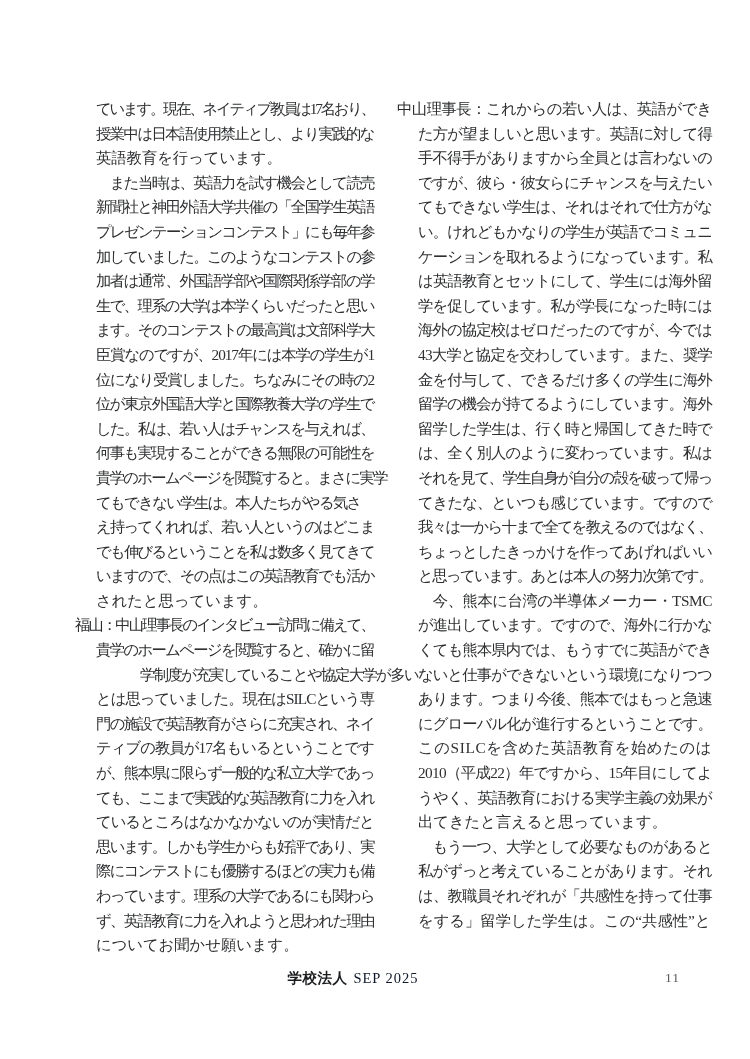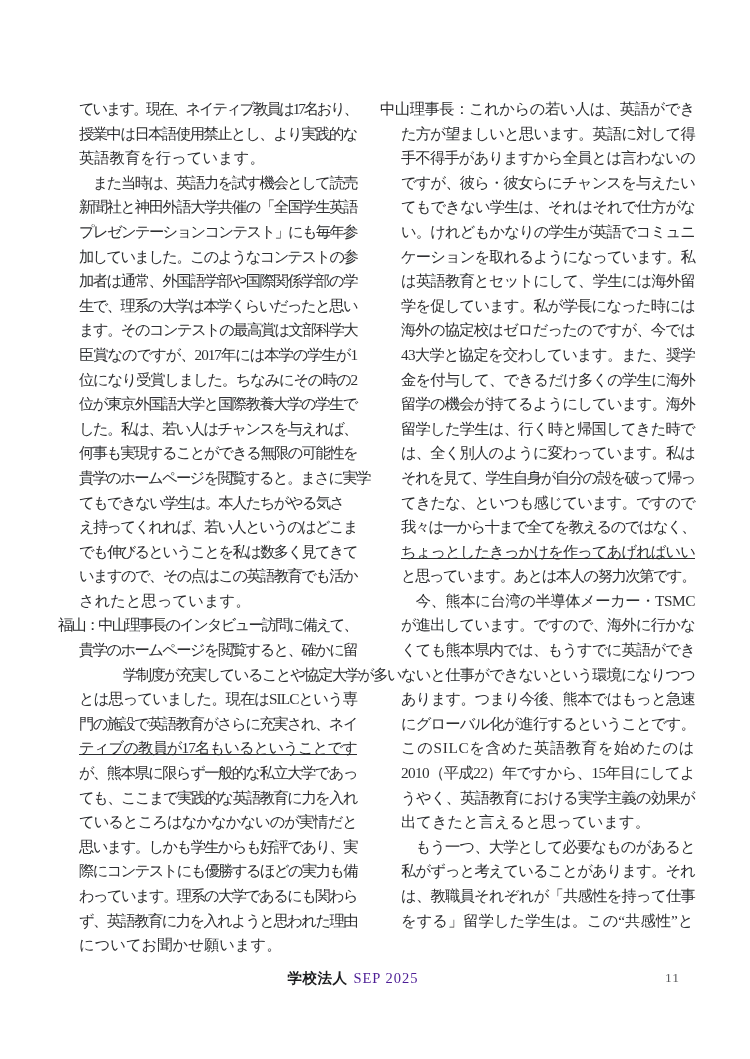--- a/index.html
+++ b/index.html
@@ -11,21 +11,21 @@
     position: relative;
     width: 750px;
     height: 1059px;
     background: #ffffff;
     overflow: hidden;
     font-family: "Liberation Serif", "DejaVu Serif", serif;
   }
   .columns {
     position: absolute;
     top: 97px;
-    left: 58px;
+    left: 75px;
     display: flex;
     gap: 23px;
   }
   .col { display: block; }
   .col-left  { width: 299px; }
   .col-right { width: 315px; }
   .line {
     height: 24.6px;
     line-height: 24.6px;
     font-size: 15.3px;
@@ -58,21 +58,21 @@
     color: #4a4b4d;
   }
   .journal-name {
     font-family: "Liberation Sans", "DejaVu Sans", sans-serif;
     font-weight: 700;
     color: #1c1d1f;
     letter-spacing: 0.5px;
   }
   .issue-date {
     font-family: "Liberation Serif", "DejaVu Serif", serif;
-    color: #4c1d95;
+    color: #0f172a;
     margin-left: 6px;
     letter-spacing: 1px;
   }
   .page-number {
     position: absolute;
     right: 0;
     font-size: 13.5px;
     color: #5a5b5d;
     letter-spacing: 1px;
   }
@@ -103,21 +103,21 @@
         <div class="line indent"><span class="ltext" style="letter-spacing: -1.6125px;">てもできない学生は。本人たちがやる気さ</span></div>
         <div class="line indent"><span class="ltext" style="letter-spacing: -1.68437px;">え持ってくれれば、若い人というのはどこま</span></div>
         <div class="line indent"><span class="ltext" style="letter-spacing: -1.66641px;">でも伸びるということを私は数多く見てきて</span></div>
         <div class="line indent"><span class="ltext" style="letter-spacing: -1.63047px;">いますので、その点はこの英語教育でも活か</span></div>
         <div class="line indent"><span class="ltext">されたと思っています。</span></div>
         <div class="line"><span class="ltext" style="letter-spacing: -1.85298px;"><span class="speaker">福山：</span>中山理事長のインタビュー訪問に備えて、</span></div>
         <div class="line indent"><span class="ltext" style="letter-spacing: -1.59453px;">貴学のホームページを閲覧すると、確かに留</span></div>
         <div class="line indent"><span class="ltext" style="letter-spacing: -1.57656px; margin-left: 44px;">学制度が充実していることや協定大学が多い</span></div>
         <div class="line indent"><span class="ltext" style="letter-spacing: -0.928571px;">とは思っていました。現在はSILCという専</span></div>
         <div class="line indent"><span class="ltext" style="letter-spacing: -1.57656px;">門の施設で英語教育がさらに充実され、ネイ</span></div>
-        <div class="line indent"><span class="ltext" style="letter-spacing: -0.901563px; text-decoration: underline;">ティブの教員が17名もいるということです</span></div>
+        <div class="line indent"><span class="ltext" style="letter-spacing: -0.901563px;">ティブの教員が17名もいるということです</span></div>
         <div class="line indent"><span class="ltext" style="letter-spacing: -1.54062px;">が、熊本県に限らず一般的な私立大学であっ</span></div>
         <div class="line indent"><span class="ltext" style="letter-spacing: -1.57656px;">ても、ここまで実践的な英語教育に力を入れ</span></div>
         <div class="line indent"><span class="ltext" style="letter-spacing: -0.986842px;">ているところはなかなかないのが実情だと</span></div>
         <div class="line indent"><span class="ltext" style="letter-spacing: -1.6125px;">思います。しかも学生からも好評であり、実</span></div>
         <div class="line indent"><span class="ltext" style="letter-spacing: -1.64844px;">際にコンテストにも優勝するほどの実力も備</span></div>
         <div class="line indent"><span class="ltext" style="letter-spacing: -1.64844px;">わっています。理系の大学であるにも関わら</span></div>
         <div class="line indent"><span class="ltext" style="letter-spacing: -1.57656px;">ず、英語教育に力を入れようと思われた理由</span></div>
         <div class="line indent"><span class="ltext">についてお聞かせ願います。</span></div>
       </div>
     <div class="col col-right">
@@ -132,21 +132,21 @@
         <div class="line indent"><span class="ltext" style="letter-spacing: -0.830469px;">学を促しています。私が学長になった時には</span></div>
         <div class="line indent"><span class="ltext" style="letter-spacing: -0.830469px;">海外の協定校はゼロだったのですが、今では</span></div>
         <div class="line indent"><span class="ltext" style="letter-spacing: -0.739583px;">43大学と協定を交わしています。また、奨学</span></div>
         <div class="line indent"><span class="ltext" style="letter-spacing: -0.794531px;">金を付与して、できるだけ多くの学生に海外</span></div>
         <div class="line indent"><span class="ltext" style="letter-spacing: -0.8125px;">留学の機会が持てるようにしています。海外</span></div>
         <div class="line indent"><span class="ltext" style="letter-spacing: -0.776563px;">留学した学生は、行く時と帰国してきた時で</span></div>
         <div class="line indent"><span class="ltext" style="letter-spacing: -0.830469px;">は、全く別人のように変わっています。私は</span></div>
         <div class="line indent"><span class="ltext" style="letter-spacing: -1.46801px;">それを見て、学生自身が自分の殻を破って帰っ</span></div>
         <div class="line indent"><span class="ltext" style="letter-spacing: -0.902344px;">てきたな、といつも感じています。ですので</span></div>
         <div class="line indent"><span class="ltext" style="letter-spacing: -1.53646px;">我々は一から十まで全てを教えるのではなく、</span></div>
-        <div class="line indent"><span class="ltext" style="letter-spacing: -0.9375px; text-decoration: underline;">ちょっとしたきっかけを作ってあげればいい</span></div>
+        <div class="line indent"><span class="ltext" style="letter-spacing: -0.9375px;">ちょっとしたきっかけを作ってあげればいい</span></div>
         <div class="line indent"><span class="ltext" style="letter-spacing: -1.50223px;">と思っています。あとは本人の努力次第です。</span></div>
         <div class="line indent"><span class="ltext" style="letter-spacing: -0.435268px;">　今、熊本に台湾の半導体メーカー・TSMC</span></div>
         <div class="line indent"><span class="ltext" style="letter-spacing: -0.830469px;">が進出しています。ですので、海外に行かな</span></div>
         <div class="line indent"><span class="ltext" style="letter-spacing: -0.830469px;">くても熊本県内では、もうすでに英語ができ</span></div>
         <div class="line indent"><span class="ltext" style="letter-spacing: -0.884375px;">ないと仕事ができないという環境になりつつ</span></div>
         <div class="line indent"><span class="ltext" style="letter-spacing: -0.8125px;">あります。つまり今後、熊本ではもっと急速</span></div>
         <div class="line indent"><span class="ltext" style="letter-spacing: -0.866406px;">にグローバル化が進行するということです。</span></div>
         <div class="line indent"><span class="ltext" style="letter-spacing: 0.625781px;">このSILCを含めた英語教育を始めたのは</span></div>
         <div class="line indent"><span class="ltext" style="letter-spacing: -0.617188px;">2010（平成22）年ですから、15年目にしてよ</span></div>
         <div class="line indent"><span class="ltext" style="letter-spacing: -0.758594px;">うやく、英語教育における実学主義の効果が</span></div>

